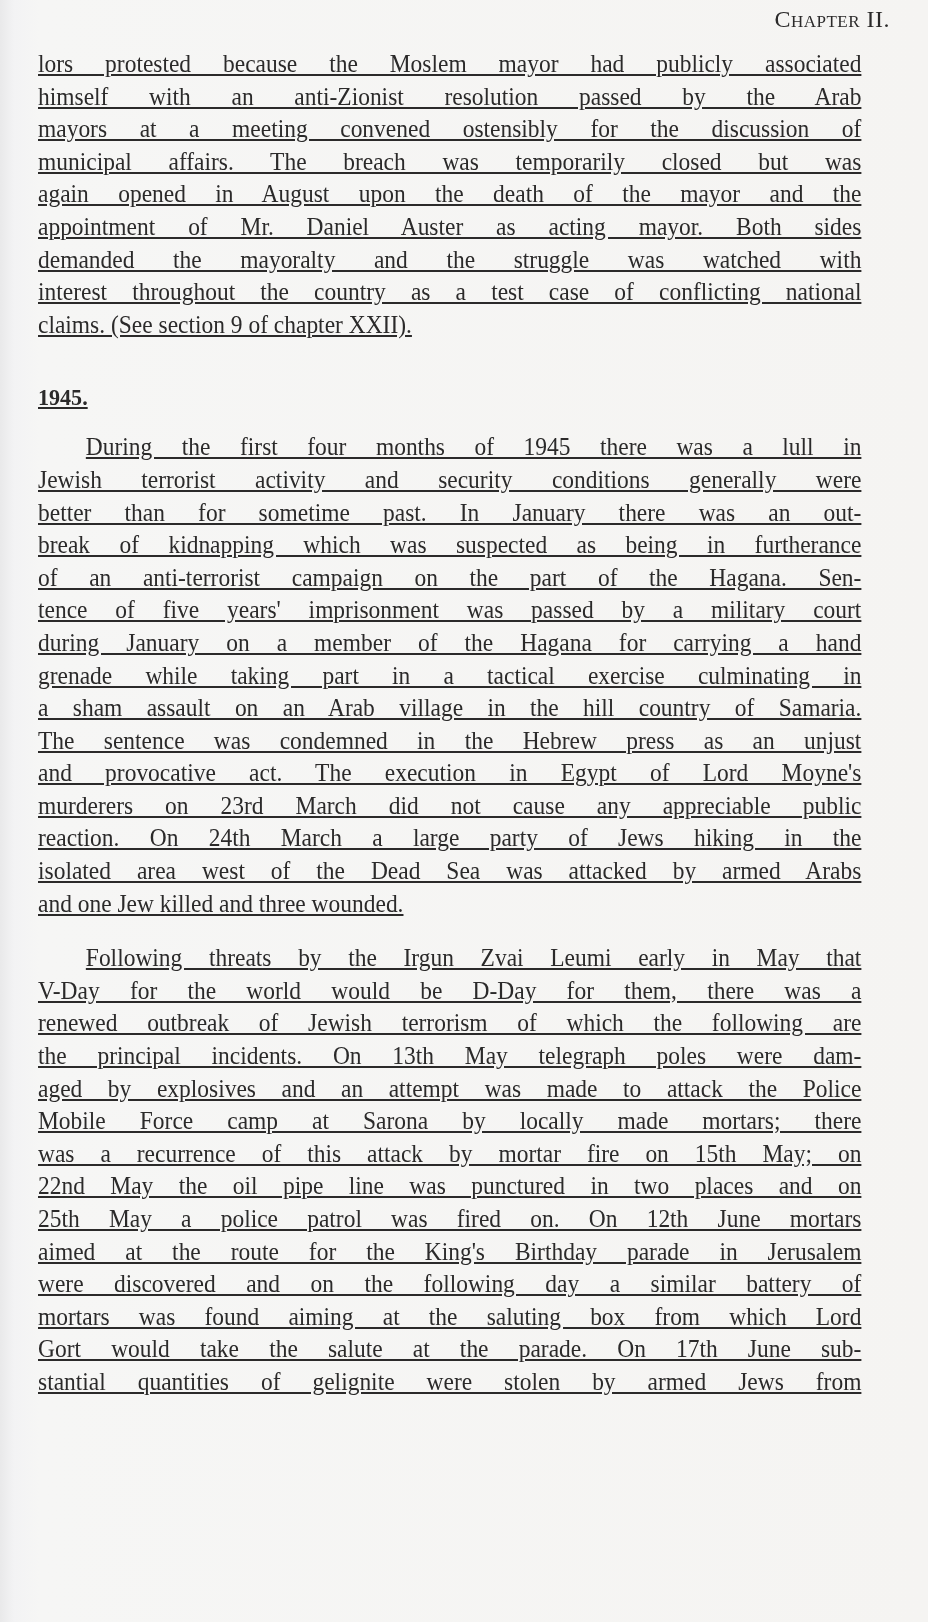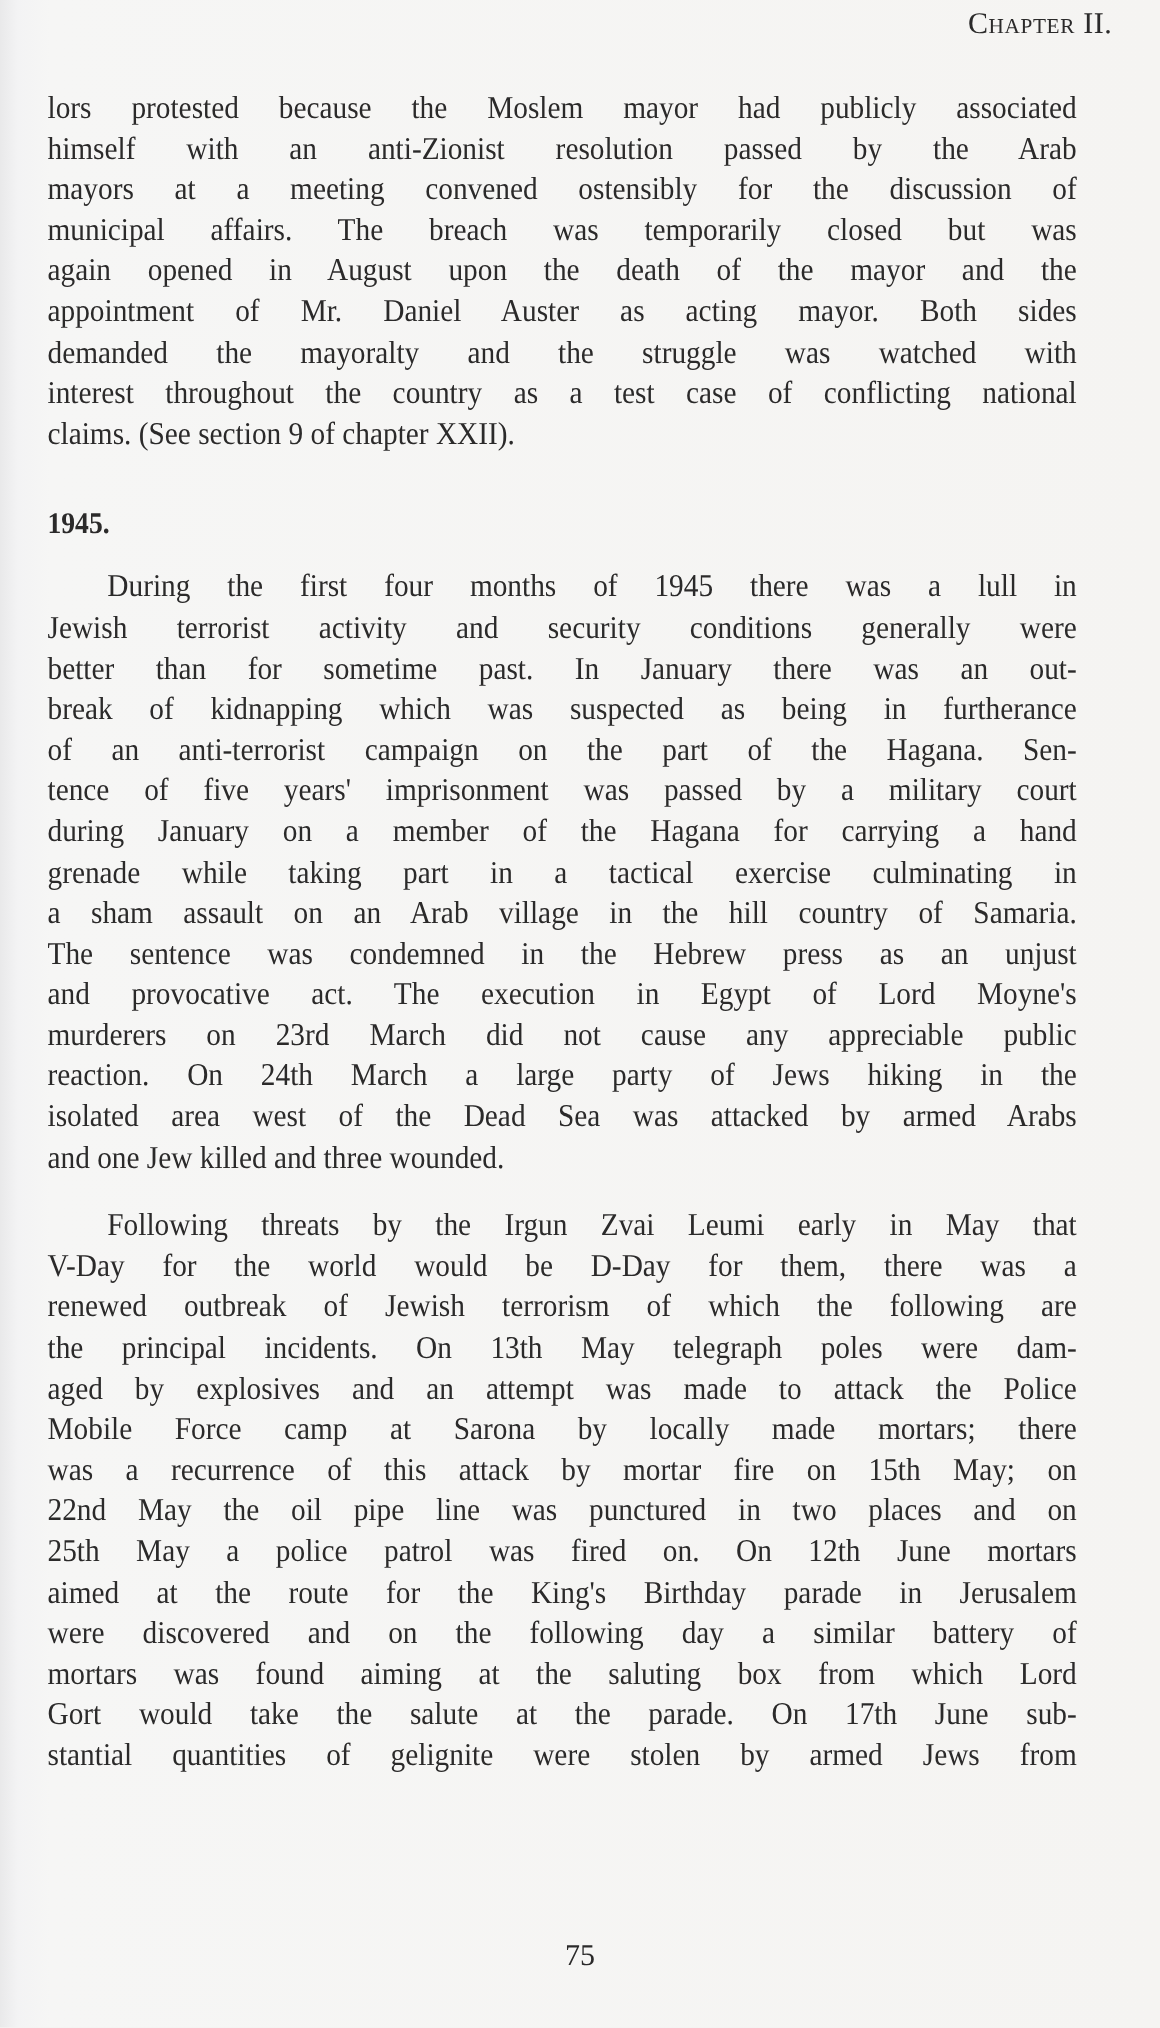--- a/index.html
+++ b/index.html
@@ -8,21 +8,21 @@
       background: #f4f3f1;
       font-family: "DejaVu Serif", "Liberation Serif", serif;
       color: #2b2a2a;
       position: relative;
     }
     .page { position: absolute; left: 0; top: 0; width: 928px; height: 1622px;
       background: linear-gradient(to right, #e9e9ea 0px, #f3f3f4 14px, #f6f6f5 40px, #f5f4f2 100%); }
     .header { position: absolute; right: 38px; top: 6px; font-size: 24px; letter-spacing: 0.5px;
       font-family: "Liberation Serif", serif; }
     .header .sc { font-variant: small-caps; }
-    .body { position: absolute; left: 38px; top: 70px; width: 824px; }
+    .body { position: absolute; left: 38px; top: 48px; width: 824px; text-decoration: underline; }
     .line { font-family: "Liberation Serif", serif; font-size: 25.5px; line-height: 32.6px; height: 32.6px;
       text-align: justify; text-align-last: justify; white-space: nowrap; overflow: visible;
       transform-origin: left center; transform: scaleX(0.92); width: 895px; }
     .line.last { text-align-last: left; }
     .line.indent { text-indent: 52px; }
     .gap { height: 22px; }
     .heading { font-family: "Liberation Serif", serif; font-weight: bold; font-size: 24px; line-height: 32px;
       height: 32px; margin-top: 18px; margin-bottom: 18px; transform: scaleX(0.92); transform-origin: left center; }
     .pageno { position: absolute; left: 0; width: 928px; top: 1552px; text-align: center;
       font-family: "Liberation Serif", serif; font-size: 24px; }
@@ -78,14 +78,13 @@
         <div class="line">22nd May  the oil pipe line was punctured in two places and on</div>
         <div class="line">25th May  a police patrol was fired on.  On 12th June  mortars</div>
         <div class="line">aimed at the route for the King's Birthday parade in Jerusalem</div>
         <div class="line">were discovered and on the following day a similar battery of</div>
         <div class="line">mortars was found aiming at the saluting box from which Lord</div>
         <div class="line">Gort would take the salute at the parade.  On 17th June  sub-</div>
         <div class="line">stantial quantities of gelignite were stolen by armed Jews from</div>
       </div>
   </div>
 
-  <div class="pageno">75</div>
 </div>
 
 </body></html>

